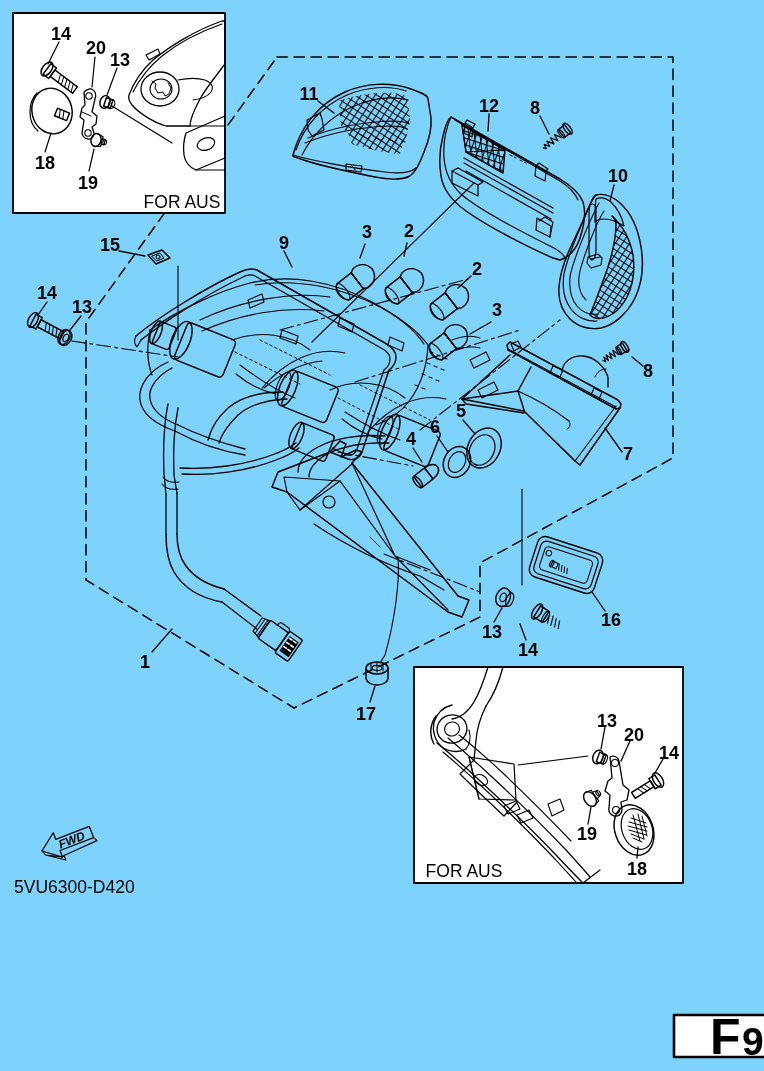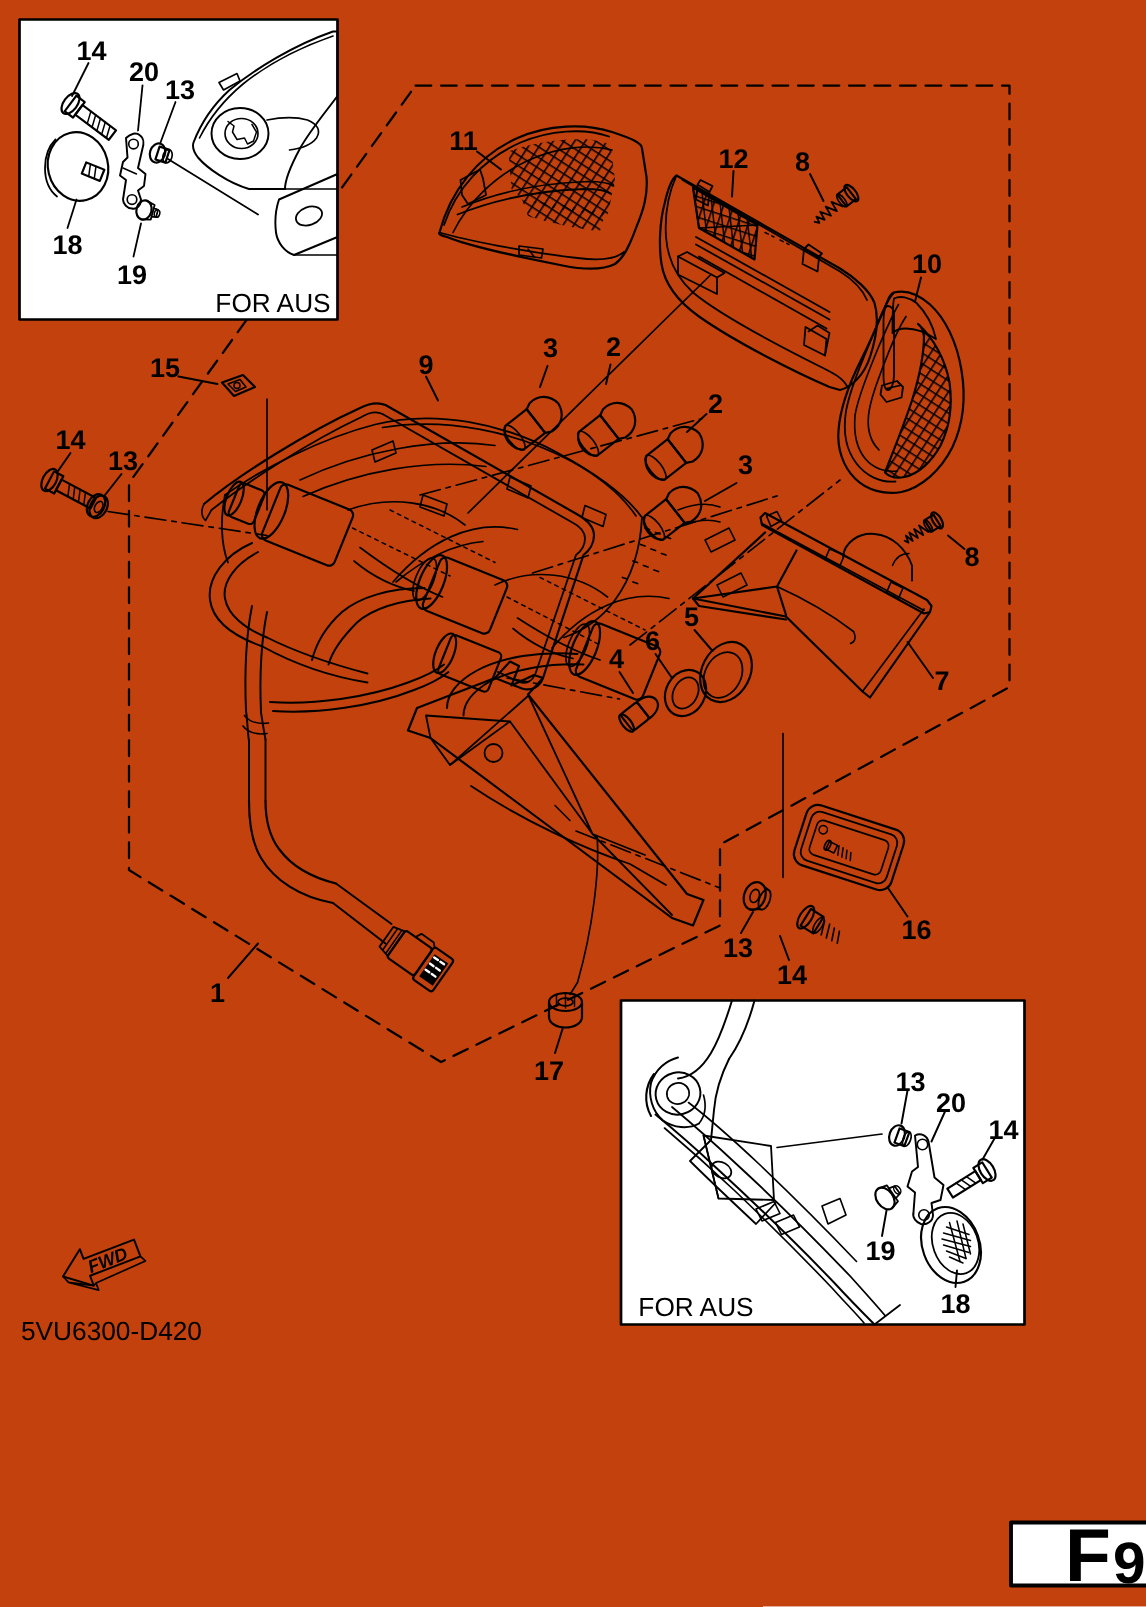--- a/index.html
+++ b/index.html
@@ -1,16 +1,16 @@
 <!DOCTYPE html>
 <html><head>
 <meta charset="utf-8">
 <style>
   html,body{margin:0;padding:0;background:#fff;}
-  #page{position:relative;width:764px;height:1071px;background:#c2410c;overflow:hidden;
+  #page{position:relative;width:764px;height:1071px;background:#7dd3fc;overflow:hidden;
         font-family:"Liberation Sans", sans-serif;}
   svg{position:absolute;top:0;left:0;}
   text{font-family:"Liberation Sans", sans-serif;fill:#000;}
   .num{font-size:18px;font-weight:bold;}
 </style>
 </head>
 <body>
 <div id="page">
 <svg width="764" height="1071" viewBox="0 0 764 1071">
 <defs>

